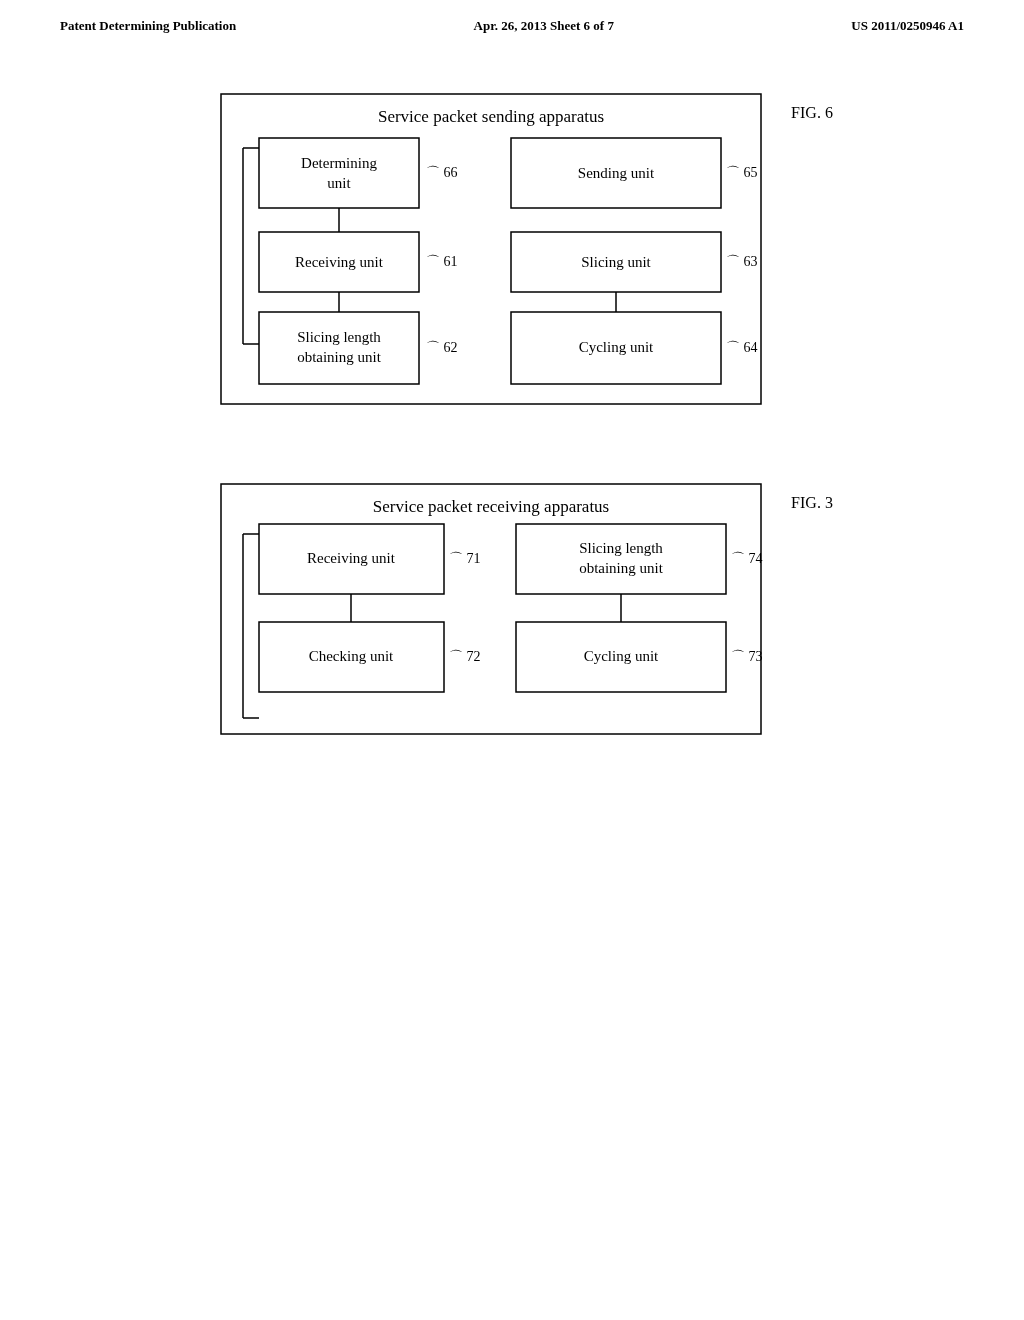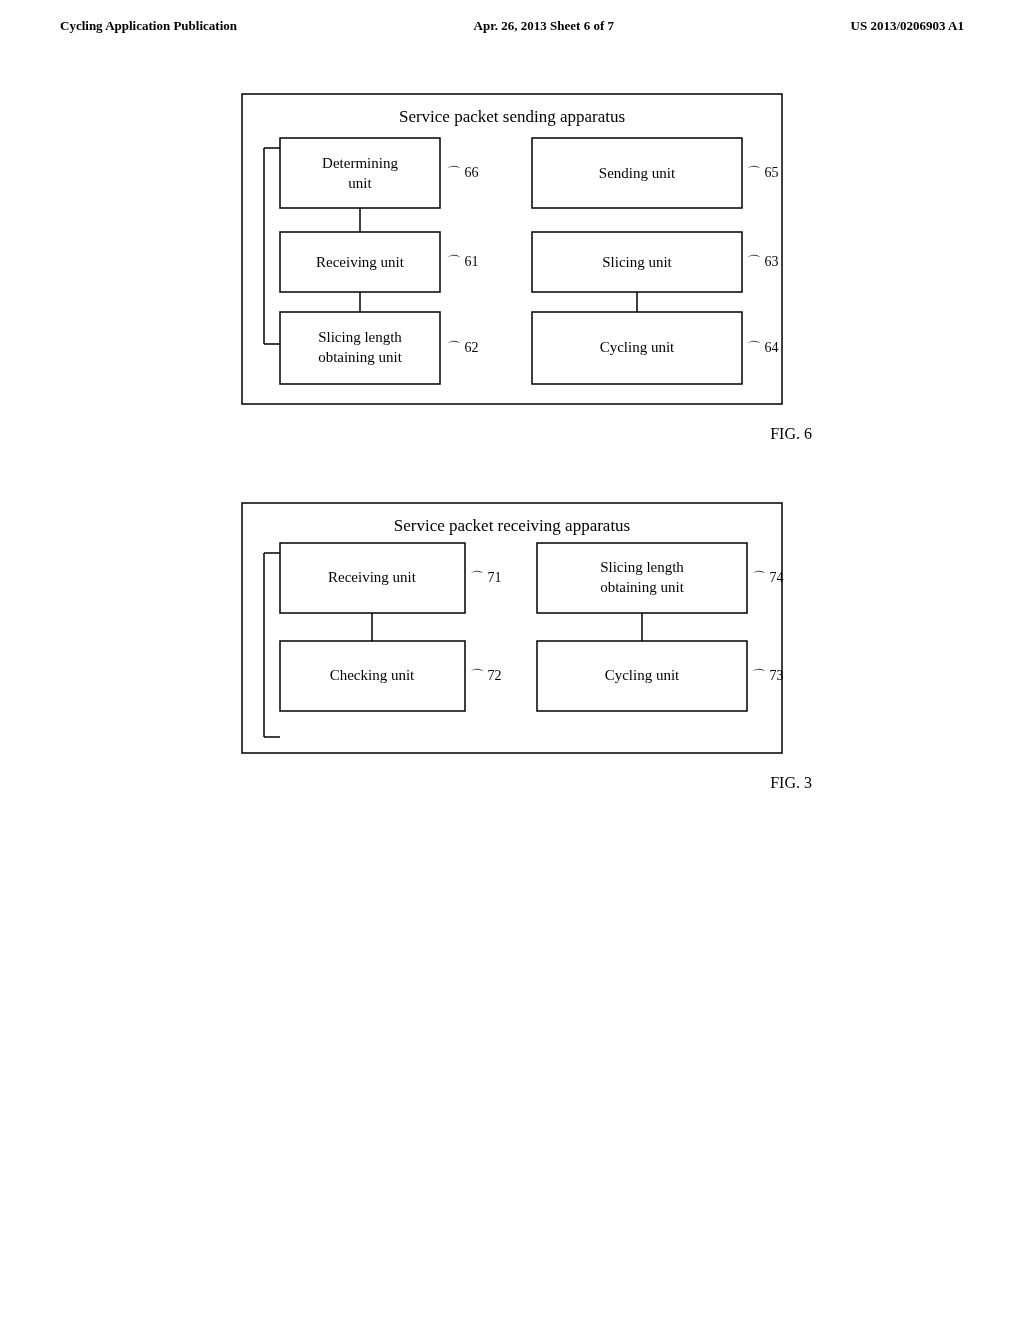--- a/index.html
+++ b/index.html
@@ -51,37 +51,37 @@
       display: flex;
       flex-direction: column;
       align-items: center;
       gap: 14px;
     }
 
     .fig-label {
       font-size: 16px;
       font-family: 'Times New Roman', Times, serif;
       text-align: center;
-      margin-top: 1px;
+      margin-top: 20px;
     }
 
     
     .diagram-svg-container {
       display: flex;
-      flex-direction: column;
-      align-items: flex-end;
+      flex-direction: row;
+      align-items: flex-start;
     }
   </style>
 </head>
 <body>
 
 <div class="header">
-  <div class="header-left">Cycling Application Publication</div>
+  <div class="header-left">Patent Determining Publication</div>
   <div class="header-center">Apr. 26, 2013   Sheet 6 of 7</div>
-  <div class="header-right">US 2013/0206903 A1</div>
+  <div class="header-right">US 2011/0250946 A1</div>
 </div>
 
 <div class="page-content">
 
   <div class="diagram-section">
     <div class="diagram-svg-container">
       <svg width="600" height="340" xmlns="http://www.w3.org/2000/svg">
 
         <rect x="30" y="10" width="540" height="310" fill="none" stroke="#000" stroke-width="1.5"></rect>
 

